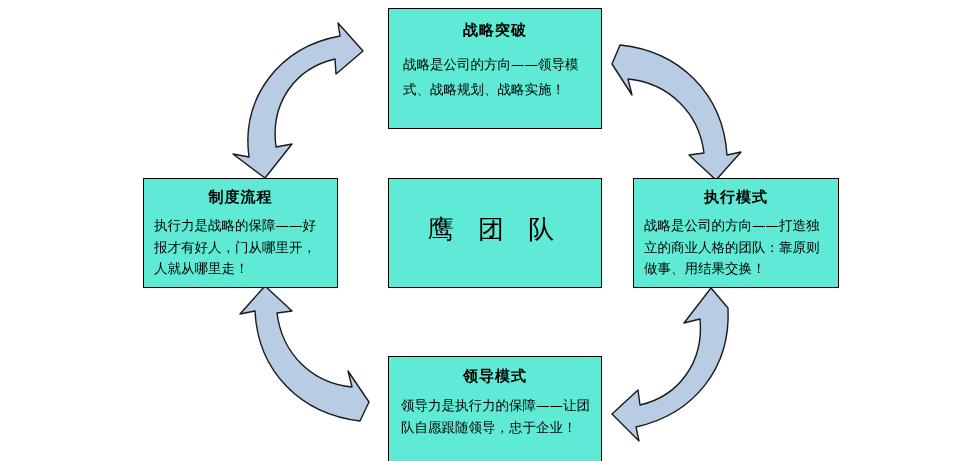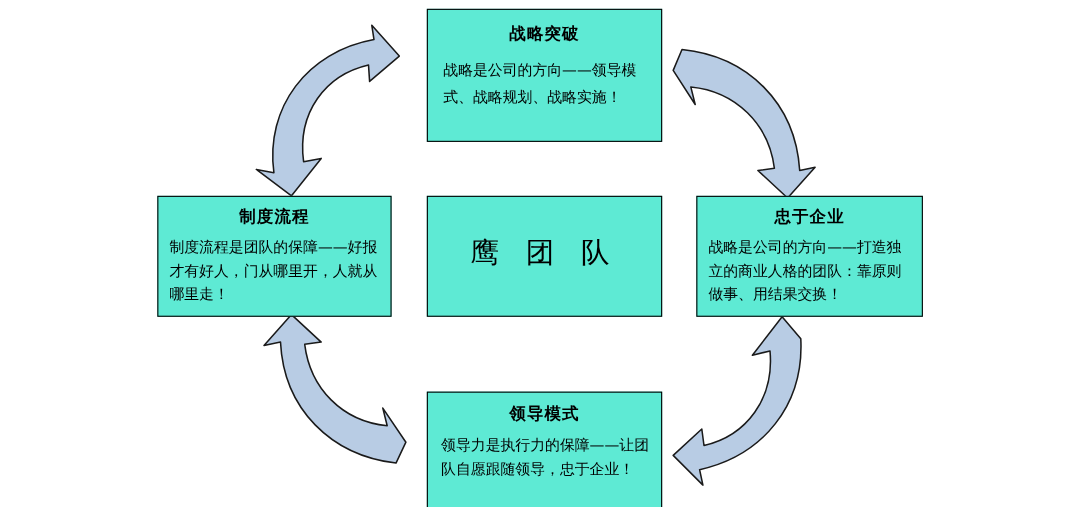--- a/index.html
+++ b/index.html
@@ -57,21 +57,21 @@
     left: 388px; top: 8px; width: 214px; height: 121px;
   }
   #node-strategy .node-title { margin-top: 14px; }
   #node-strategy .node-body {
     margin: 14px 0 0 0;
     padding: 0 12px 0 14px;
     line-height: 1.85;
   }
 
   #node-system {
-    left: 143px; top: 178px; width: 213px; height: 110px;
+    left: 143px; top: 178px; width: 195px; height: 110px;
   }
   #node-system .node-title { margin-top: 11px; }
   #node-system .node-body {
     margin: 10px 0 0 0;
     padding: 0 8px 0 10px;
     line-height: 1.6;
   }
 
   #node-core {
     left: 388px; top: 178px; width: 214px; height: 110px;
@@ -167,29 +167,29 @@
     </g>
   </svg>
 
   <div class="node" id="node-strategy">
     <div class="node-title">战略突破</div>
     <div class="node-body">战略是公司的方向——领导模式、战略规划、战略实施！</div>
   </div>
 
   <div class="node" id="node-system">
     <div class="node-title">制度流程</div>
-    <div class="node-body">制度流程是团队的保障——好报才有好人，门从哪里开，人就从哪里走！</div>
+    <div class="node-body">执行力是战略的保障——好报才有好人，门从哪里开，人就从哪里走！</div>
   </div>
 
   <div class="node" id="node-core">
     <div class="core-text">鹰 团 队</div>
   </div>
 
   <div class="node" id="node-execution">
-    <div class="node-title">忠于企业</div>
+    <div class="node-title">执行模式</div>
     <div class="node-body">战略是公司的方向——打造独立的商业人格的团队：靠原则做事、用结果交换！</div>
   </div>
 
   <div class="node" id="node-leadership">
     <div class="node-title">领导模式</div>
     <div class="node-body">领导力是执行力的保障——让团队自愿跟随领导，忠于企业！</div>
   </div>
 
 </div>
 

